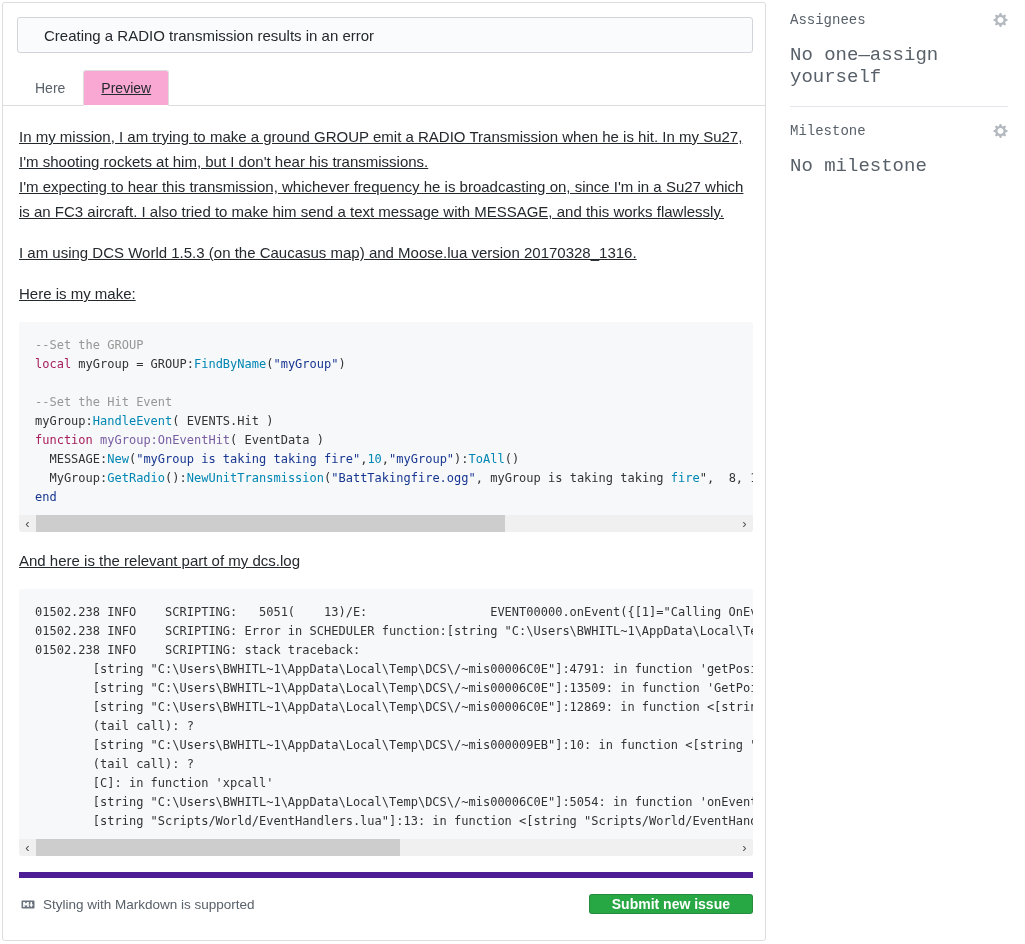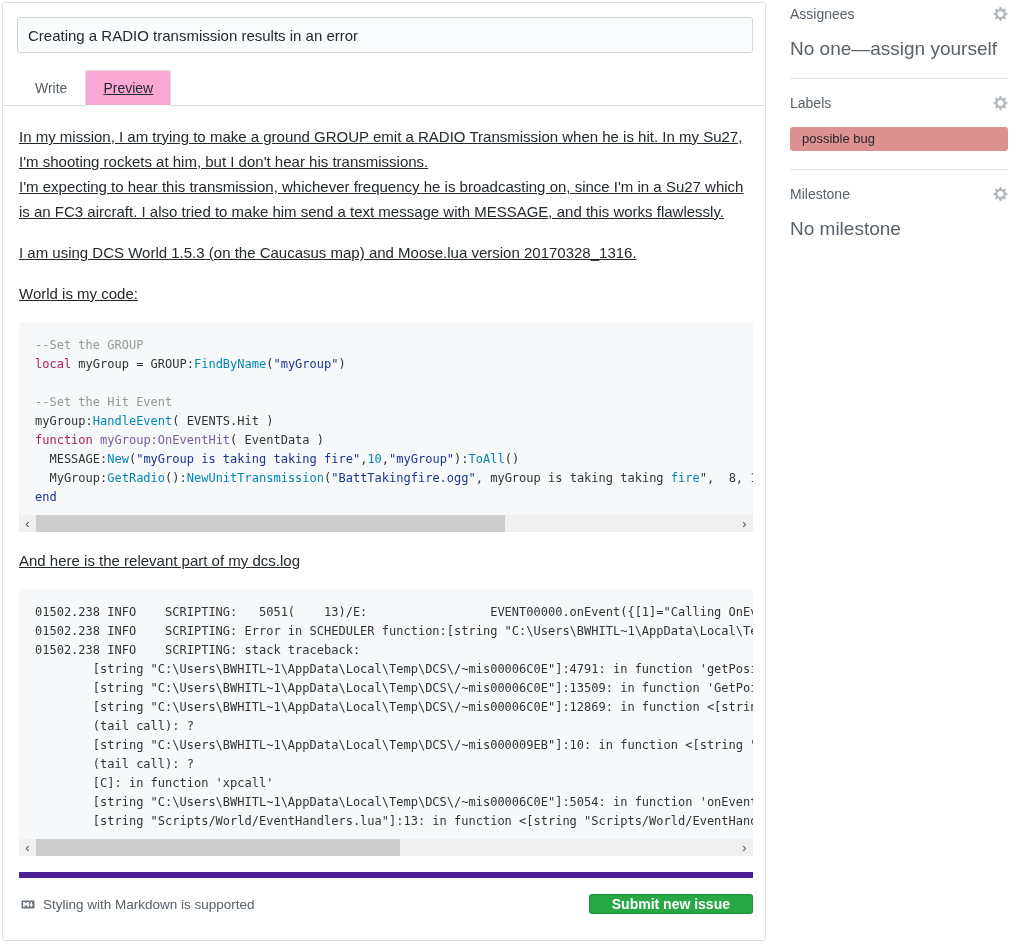--- a/index.html
+++ b/index.html
@@ -4,21 +4,21 @@
 <style>
   * { box-sizing: border-box; margin: 0; padding: 0; }
   html,body { width:1025px; height:944px; background:#fff; overflow:hidden;
     font-family:"Liberation Sans","DejaVu Sans",sans-serif; color:#2f363d; }
 
   
   .main { position:absolute; left:2px; top:2px; width:764px; height:939px;
     background:#fff; border:1px solid #ddd; border-radius:3px; }
   .title-row { padding:14px 12px 0 14px; }
   .title-input { width:100%; height:36px; font-size:15px; color:#24292e;
-    background:#fafbfc; border:1px solid #d1d5da; border-radius:3px; padding:0 10px;
+    background:#fafbfc; border:1px solid #d1d5da; border-radius:3px; padding:0 26px;
     font-family:"Liberation Sans","DejaVu Sans",sans-serif; }
   .tabs { display:flex; align-items:flex-end; padding:17px 0 0 14px;
     border-bottom:1px solid #ddd; }
   .tab { font-size:14px; color:#586069; padding:9px 17px; cursor:pointer;
     border:1px solid transparent; margin-bottom:-1px; }
   .tab.active { color:#24292e; background:#f9a8d4; border-color:#ddd;
     border-bottom-color:#fff; border-radius:3px 3px 0 0;text-decoration:underline; }
 
   .preview-body { padding:18px 12px 0 16px; font-size:15px; line-height:25px; color:#24292e; }
   .preview-body p { margin:0 0 16px 0;text-decoration:underline; }
@@ -41,50 +41,50 @@
 
   .form-footer { border-top:6px solid #4c1d95; margin:14px 12px 0 16px;
     padding:16px 0 0 0; display:flex; align-items:center; justify-content:space-between; }
   .md-note { display:flex; align-items:center; gap:6px; color:#586069; font-size:13.5px; }
   .md-icon { color:#6a737d; display:inline-flex; }
   .submit-btn { background:#28a745; color:#fff; font-weight:bold; font-size:14px;
     border:1px solid rgba(27,31,35,0.2); border-radius:3px; padding:1px 22px;
     cursor:pointer; font-family:"Liberation Sans","DejaVu Sans",sans-serif; }
 
   
-  .sidebar { position:absolute; left:790px; top:6px; width:218px; }
+  .sidebar { position:absolute; left:790px; top:12px; width:218px;font-family:Liberation Mono, monospace; }
   .sb-section { padding-bottom:18px; margin-bottom:16px; border-bottom:1px solid #e1e4e8; }
   .sb-section.last { border-bottom:none; }
   .sb-head { display:flex; align-items:center; justify-content:space-between;
     font-size:14px; color:#586069; margin-bottom:16px; }
   .sb-body { font-size:19px; color:#586069; }
   .gear { color:#b3b9bf; display:inline-flex; cursor:pointer; }
   .label-chip { display:block; font-size:13px; color:#262626; background:#de9191;
     border-radius:3px; padding:4px 0 4px 12px; line-height:16px; cursor:pointer; }
 </style>
 </head>
 <body>
 
 <div class="main">
   <div class="title-row">
     <input class="title-input" value="Creating a RADIO transmission results in an error" style="">
   </div>
 
   <div class="tabs">
-    <div class="tab">Write</div>
+    <div class="tab">Here</div>
     <div class="tab active">Preview</div>
   </div>
 
   <div class="preview-body">
     <p>
       <span>In my mission, I am trying to make a ground GROUP emit a RADIO Transmission when he is hit. In my Su27, I'm shooting rockets at him, but I don't hear his transmissions.</span><br>
       <span>I'm expecting to hear this transmission, whichever frequency he is broadcasting on, since I'm in a Su27 which is an FC3 aircraft. I also tried to make him send a text message with MESSAGE, and this works flawlessly.</span>
     </p>
     <p>I am using DCS World 1.5.3 (on the Caucasus map) and Moose.lua version 20170328_1316.</p>
-    <p>World is my code:</p>
+    <p>Here is my make:</p>
 
     <div class="code-block">
       <div class="code-inner" id="code-lines"><div class="cl"><span class="tok-c">--Set the GROUP</span></div><div class="cl"><span class="tok-k">local</span><span class="tok-p"> myGroup = GROUP:</span><span class="tok-f">FindByName</span><span class="tok-p">(</span><span class="tok-s">"myGroup"</span><span class="tok-p">)</span></div><div class="cl">&nbsp;</div><div class="cl"><span class="tok-c">--Set the Hit Event</span></div><div class="cl"><span class="tok-p">myGroup:</span><span class="tok-f">HandleEvent</span><span class="tok-p">( EVENTS.Hit )</span></div><div class="cl"><span class="tok-k">function</span><span class="tok-p"> </span><span class="tok-d">myGroup:OnEventHit</span><span class="tok-p">( EventData )</span></div><div class="cl"><span class="tok-p">  MESSAGE:</span><span class="tok-f">New</span><span class="tok-p">(</span><span class="tok-s">"myGroup is taking taking fire"</span><span class="tok-p">,</span><span class="tok-f">10</span><span class="tok-p">,</span><span class="tok-s">"myGroup"</span><span class="tok-p">):</span><span class="tok-f">ToAll</span><span class="tok-p">()</span></div><div class="cl"><span class="tok-p">  MyGroup:</span><span class="tok-f">GetRadio</span><span class="tok-p">():</span><span class="tok-f">NewUnitTransmission</span><span class="tok-p">(</span><span class="tok-s">"BattTakingfire.ogg"</span><span class="tok-p">, myGroup is taking taking </span><span class="tok-f">fire</span><span class="tok-p">",  8, 122</span></div><div class="cl"><span class="tok-s">end</span></div></div>
       <div class="hscroll">
         <span class="hs-arr">‹</span>
         <div class="hs-track">
           <div class="hs-thumb" id="code-thumb" style="width: 67%;"></div>
         </div>
         <span class="hs-arr">›</span>
       </div>
@@ -123,31 +123,20 @@
       <span>Assignees</span>
       <span class="gear">
         <svg width="15" height="16" viewBox="0 0 14 16" fill="currentColor" aria-hidden="true">
           <path d="M14 8.77v-1.6l-1.94-.64-.45-1.09.88-1.84-1.13-1.13-1.81.91-1.09-.45-.69-1.92h-1.6l-.63 1.94-1.11.45-1.84-.88-1.13 1.13.91 1.81-.45 1.09L0 7.23v1.59l1.94.64.45 1.09-.88 1.84 1.13 1.13 1.81-.91 1.09.45.69 1.92h1.59l.63-1.94 1.11-.45 1.84.88 1.13-1.13-.92-1.81.47-1.09L14 8.75v.02zM7 11c-1.66 0-3-1.34-3-3s1.34-3 3-3 3 1.34 3 3-1.34 3-3 3z"></path>
         </svg>
       </span>
     </div>
     <div class="sb-body">No one—assign yourself</div>
   </div>
 
-  <div class="sb-section">
-    <div class="sb-head">
-      <span>Labels</span>
-      <span class="gear">
-        <svg width="15" height="16" viewBox="0 0 14 16" fill="currentColor" aria-hidden="true">
-          <path d="M14 8.77v-1.6l-1.94-.64-.45-1.09.88-1.84-1.13-1.13-1.81.91-1.09-.45-.69-1.92h-1.6l-.63 1.94-1.11.45-1.84-.88-1.13 1.13.91 1.81-.45 1.09L0 7.23v1.59l1.94.64.45 1.09-.88 1.84 1.13 1.13 1.81-.91 1.09.45.69 1.92h1.59l.63-1.94 1.11-.45 1.84.88 1.13-1.13-.92-1.81.47-1.09L14 8.75v.02zM7 11c-1.66 0-3-1.34-3-3s1.34-3 3-3 3 1.34 3 3-1.34 3-3 3z"></path>
-        </svg>
-      </span>
-    </div>
-    <span class="label-chip">possible bug</span>
-  </div>
 
 
   <div class="sb-section last">
     <div class="sb-head">
       <span>Milestone</span>
       <span class="gear">
         <svg width="15" height="16" viewBox="0 0 14 16" fill="currentColor" aria-hidden="true">
           <path d="M14 8.77v-1.6l-1.94-.64-.45-1.09.88-1.84-1.13-1.13-1.81.91-1.09-.45-.69-1.92h-1.6l-.63 1.94-1.11.45-1.84-.88-1.13 1.13.91 1.81-.45 1.09L0 7.23v1.59l1.94.64.45 1.09-.88 1.84 1.13 1.13 1.81-.91 1.09.45.69 1.92h1.59l.63-1.94 1.11-.45 1.84.88 1.13-1.13-.92-1.81.47-1.09L14 8.75v.02zM7 11c-1.66 0-3-1.34-3-3s1.34-3 3-3 3 1.34 3 3-1.34 3-3 3z"></path>
         </svg>
       </span>

